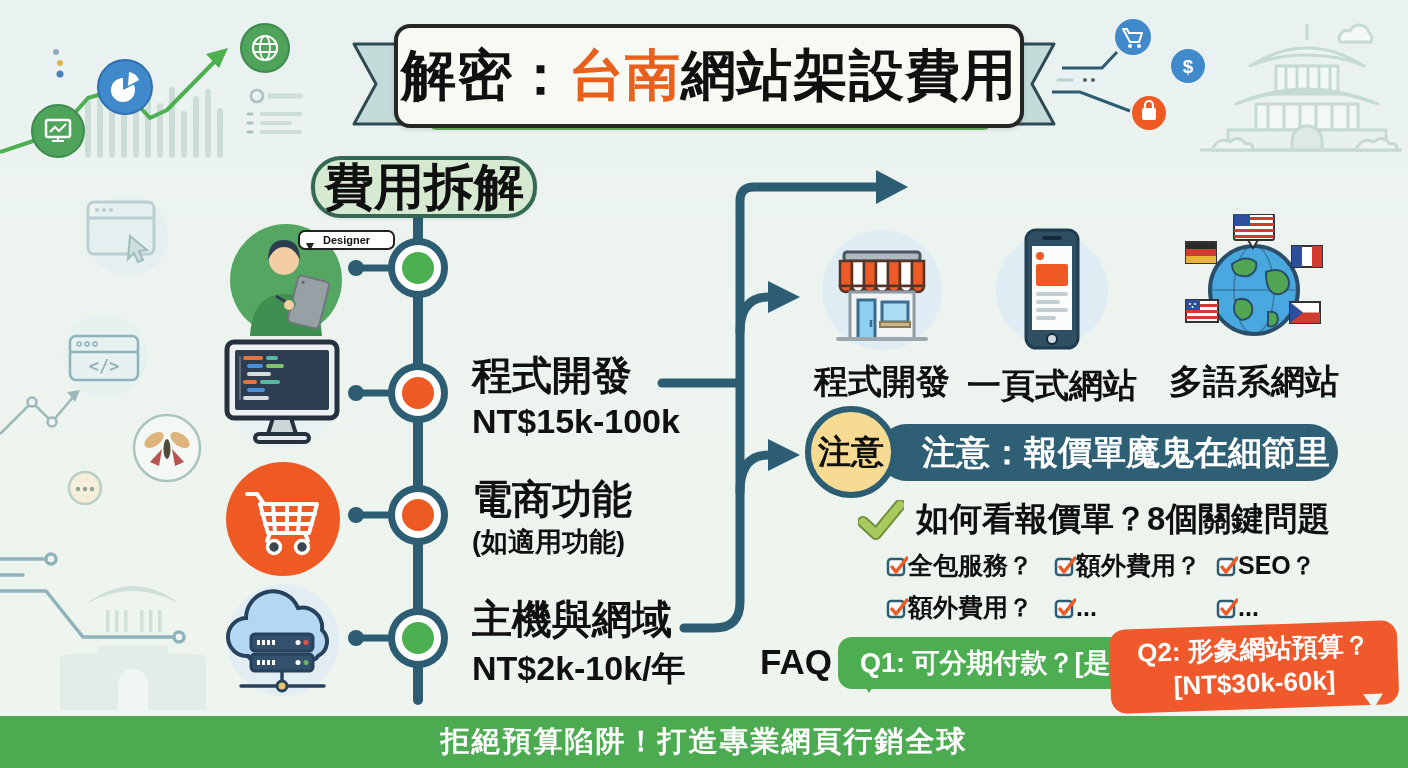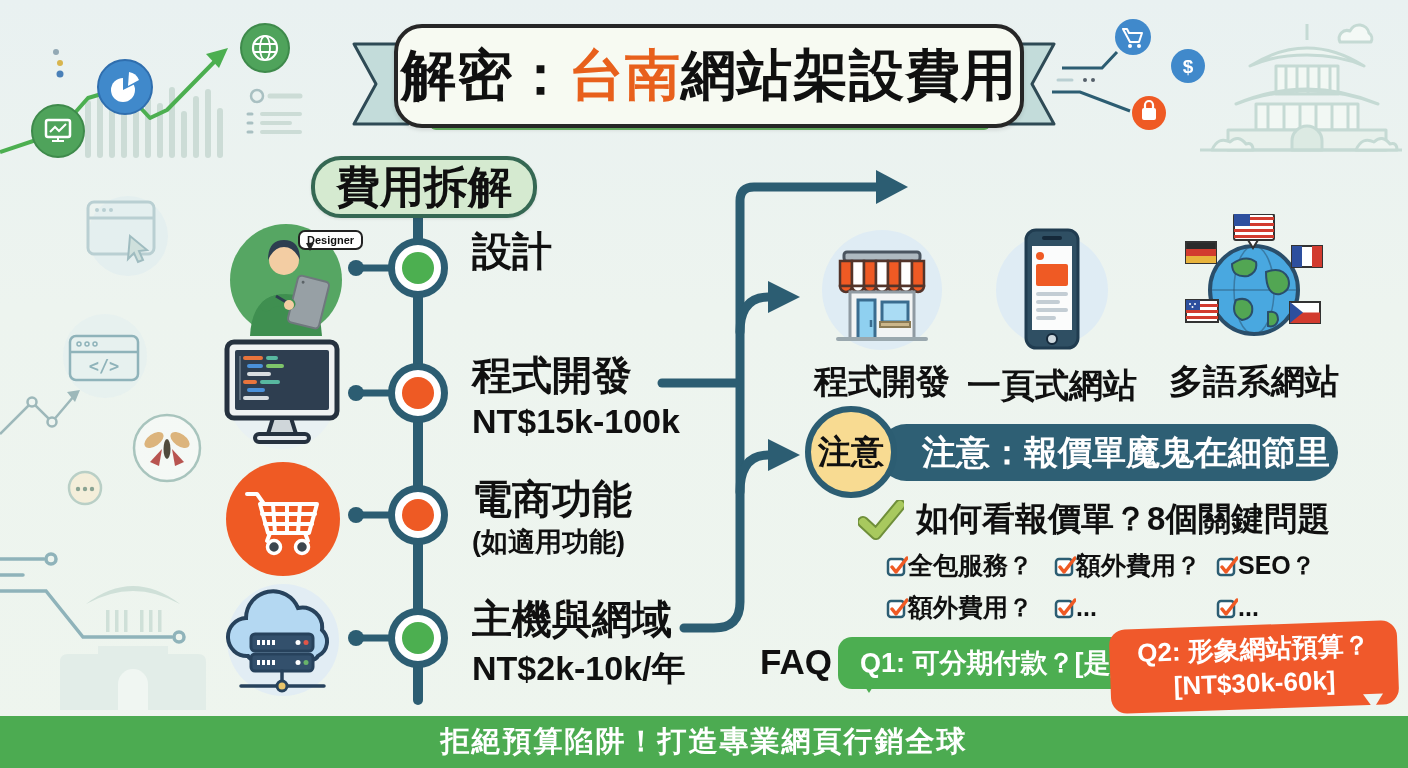--- a/index.html
+++ b/index.html
@@ -7,49 +7,49 @@
     position:relative;width:1408px;height:768px;overflow:hidden;
     background:linear-gradient(180deg,#e9f1f1 0%,#edf4ef 40%,#eef5ee 100%);
     font-family:"Liberation Sans","DejaVu Sans",sans-serif;color:#101010;
   }
   .abs{position:absolute;}
   svg{display:block;}
   
   .title-green-bar{left:430px;top:104px;width:560px;height:26px;background:#68b562;border-radius:6px;z-index:2;}
   .title-box{
     left:394px;top:24px;width:622px;height:96px;z-index:3;
-    background:#f7faf2;border:4px solid #262626;border-radius:28px;
+    background:#f7faf2;border:4px solid #262626;border-radius:16px;
     display:flex;align-items:center;justify-content:center;
     font-size:55px;font-weight:800;letter-spacing:1px;white-space:nowrap;
     box-shadow:0 2px 4px rgba(0,0,0,0.12);
   }
   
   .pill{
     background:#d5ead0;border:4px solid #356853;border-radius:30px;z-index:2;
     display:flex;align-items:center;justify-content:center;
     font-weight:800;white-space:nowrap;box-shadow:0 1px 3px rgba(0,0,0,0.1);
   }
-  .pill.left{left:311px;top:156px;width:218px;height:54px;font-size:44px;}
+  .pill.left{left:311px;top:156px;width:218px;height:54px;font-size:50px;}
   .pill.right{left:906px;top:154px;width:300px;height:56px;font-size:40px;}
   
   .node{
     width:60px;height:60px;box-sizing:border-box;border:7px solid #2c5d72;border-radius:50%;
     background:#fff;z-index:2;left:388px;display:flex;align-items:center;justify-content:center;
   }
   .node .dot{width:32px;height:32px;border-radius:50%;}
   
   .cost-item{left:472px;z-index:2;white-space:nowrap;}
   .cost-item .label{font-size:40px;line-height:1.15;font-weight:800;}
   .cost-item .price{font-size:34px;font-weight:800;margin-top:4px;}
   .cost-item.small-note .price{font-size:27px;margin-top:2px;}
   
   .icon-slot{z-index:2;}
   .designer-bubble{
     position:absolute;left:74px;top:14px;background:#fff;border:2px solid #222;border-radius:7px;
-    padding:2px 7px;font-size:11px;font-weight:700;color:#111;white-space:nowrap;
+    padding:2px 23px;font-size:11px;font-weight:700;color:#111;white-space:nowrap;
   }
   .designer-bubble:after{
     content:"";position:absolute;left:6px;bottom:-7px;border:4px solid transparent;border-top:8px solid #222;
   }
   
   .site-type{z-index:2;display:flex;flex-direction:column;align-items:center;gap:5px;}
   .site-type .site-label{font-size:34px;font-weight:800;white-space:nowrap;}
   
   .notice-badge{
     left:805px;top:406px;width:92px;height:92px;box-sizing:border-box;border:6px solid #2c5d72;
@@ -252,21 +252,20 @@
       <div class="dot" style="background: rgb(238, 90, 36);"></div>
     </div>
   <div class="abs node" style="top:485px">
       <div class="dot" style="background: rgb(238, 90, 36);"></div>
     </div>
   <div class="abs node" style="top:608px">
       <div class="dot" style="background: rgb(76, 175, 80);"></div>
     </div>
 
   <div class="abs cost-item" style="top:228px">
-    <div class="label">設計</div>
   </div>
   <div class="abs cost-item" style="top:352px">
     <div class="label">程式開發</div>
     <div class="price">NT$15k-100k</div>
   </div>
   <div class="abs cost-item small-note" style="top:476px">
     <div class="label">電商功能</div>
     <div class="price">(如適用功能)</div>
   </div>
   <div class="abs cost-item" style="top:596px">

